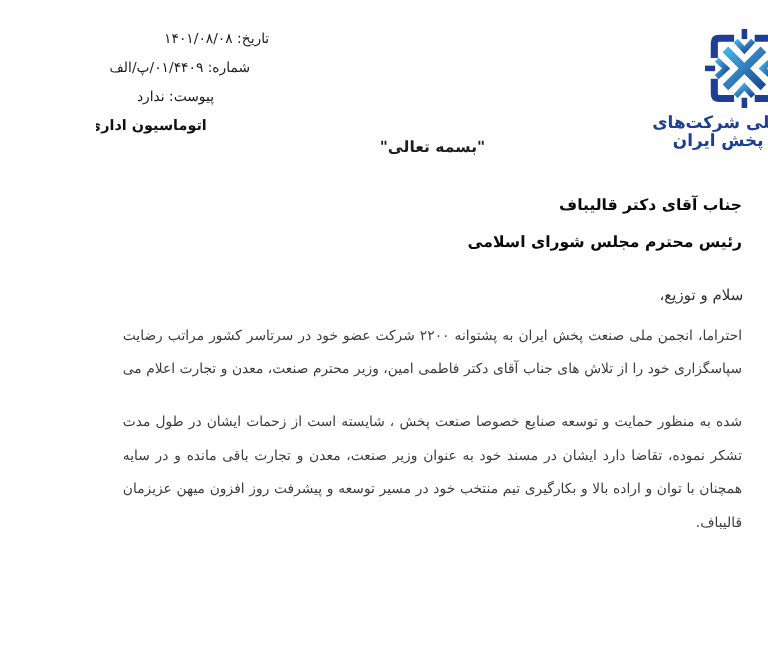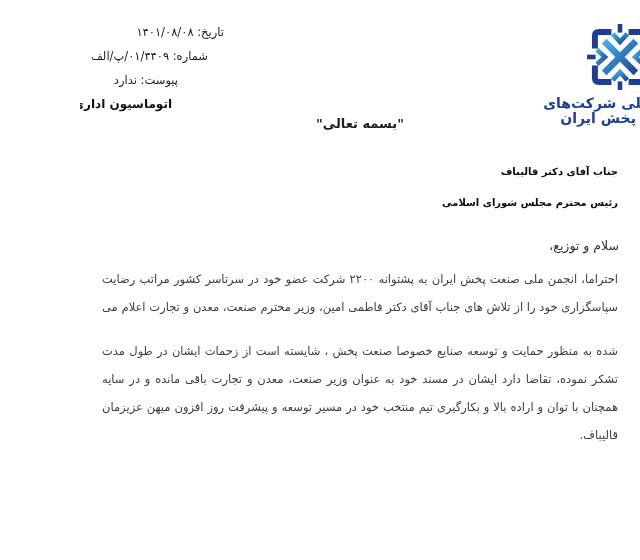--- a/index.html
+++ b/index.html
@@ -55,21 +55,21 @@
     color: #1f1f1f;
   }
 
   
   .recipient {
     position: absolute;
     top: 156px;
     right: 22px;
     text-align: right;
     font-weight: 700;
-    font-size: 10px;
+    font-size: 13px;
     color: #0a0a0a;
     line-height: 31px;
     direction: rtl;
   }
 
   .salutation {
     position: absolute;
     top: 238px;
     right: 21px;
     font-size: 12.5px;

